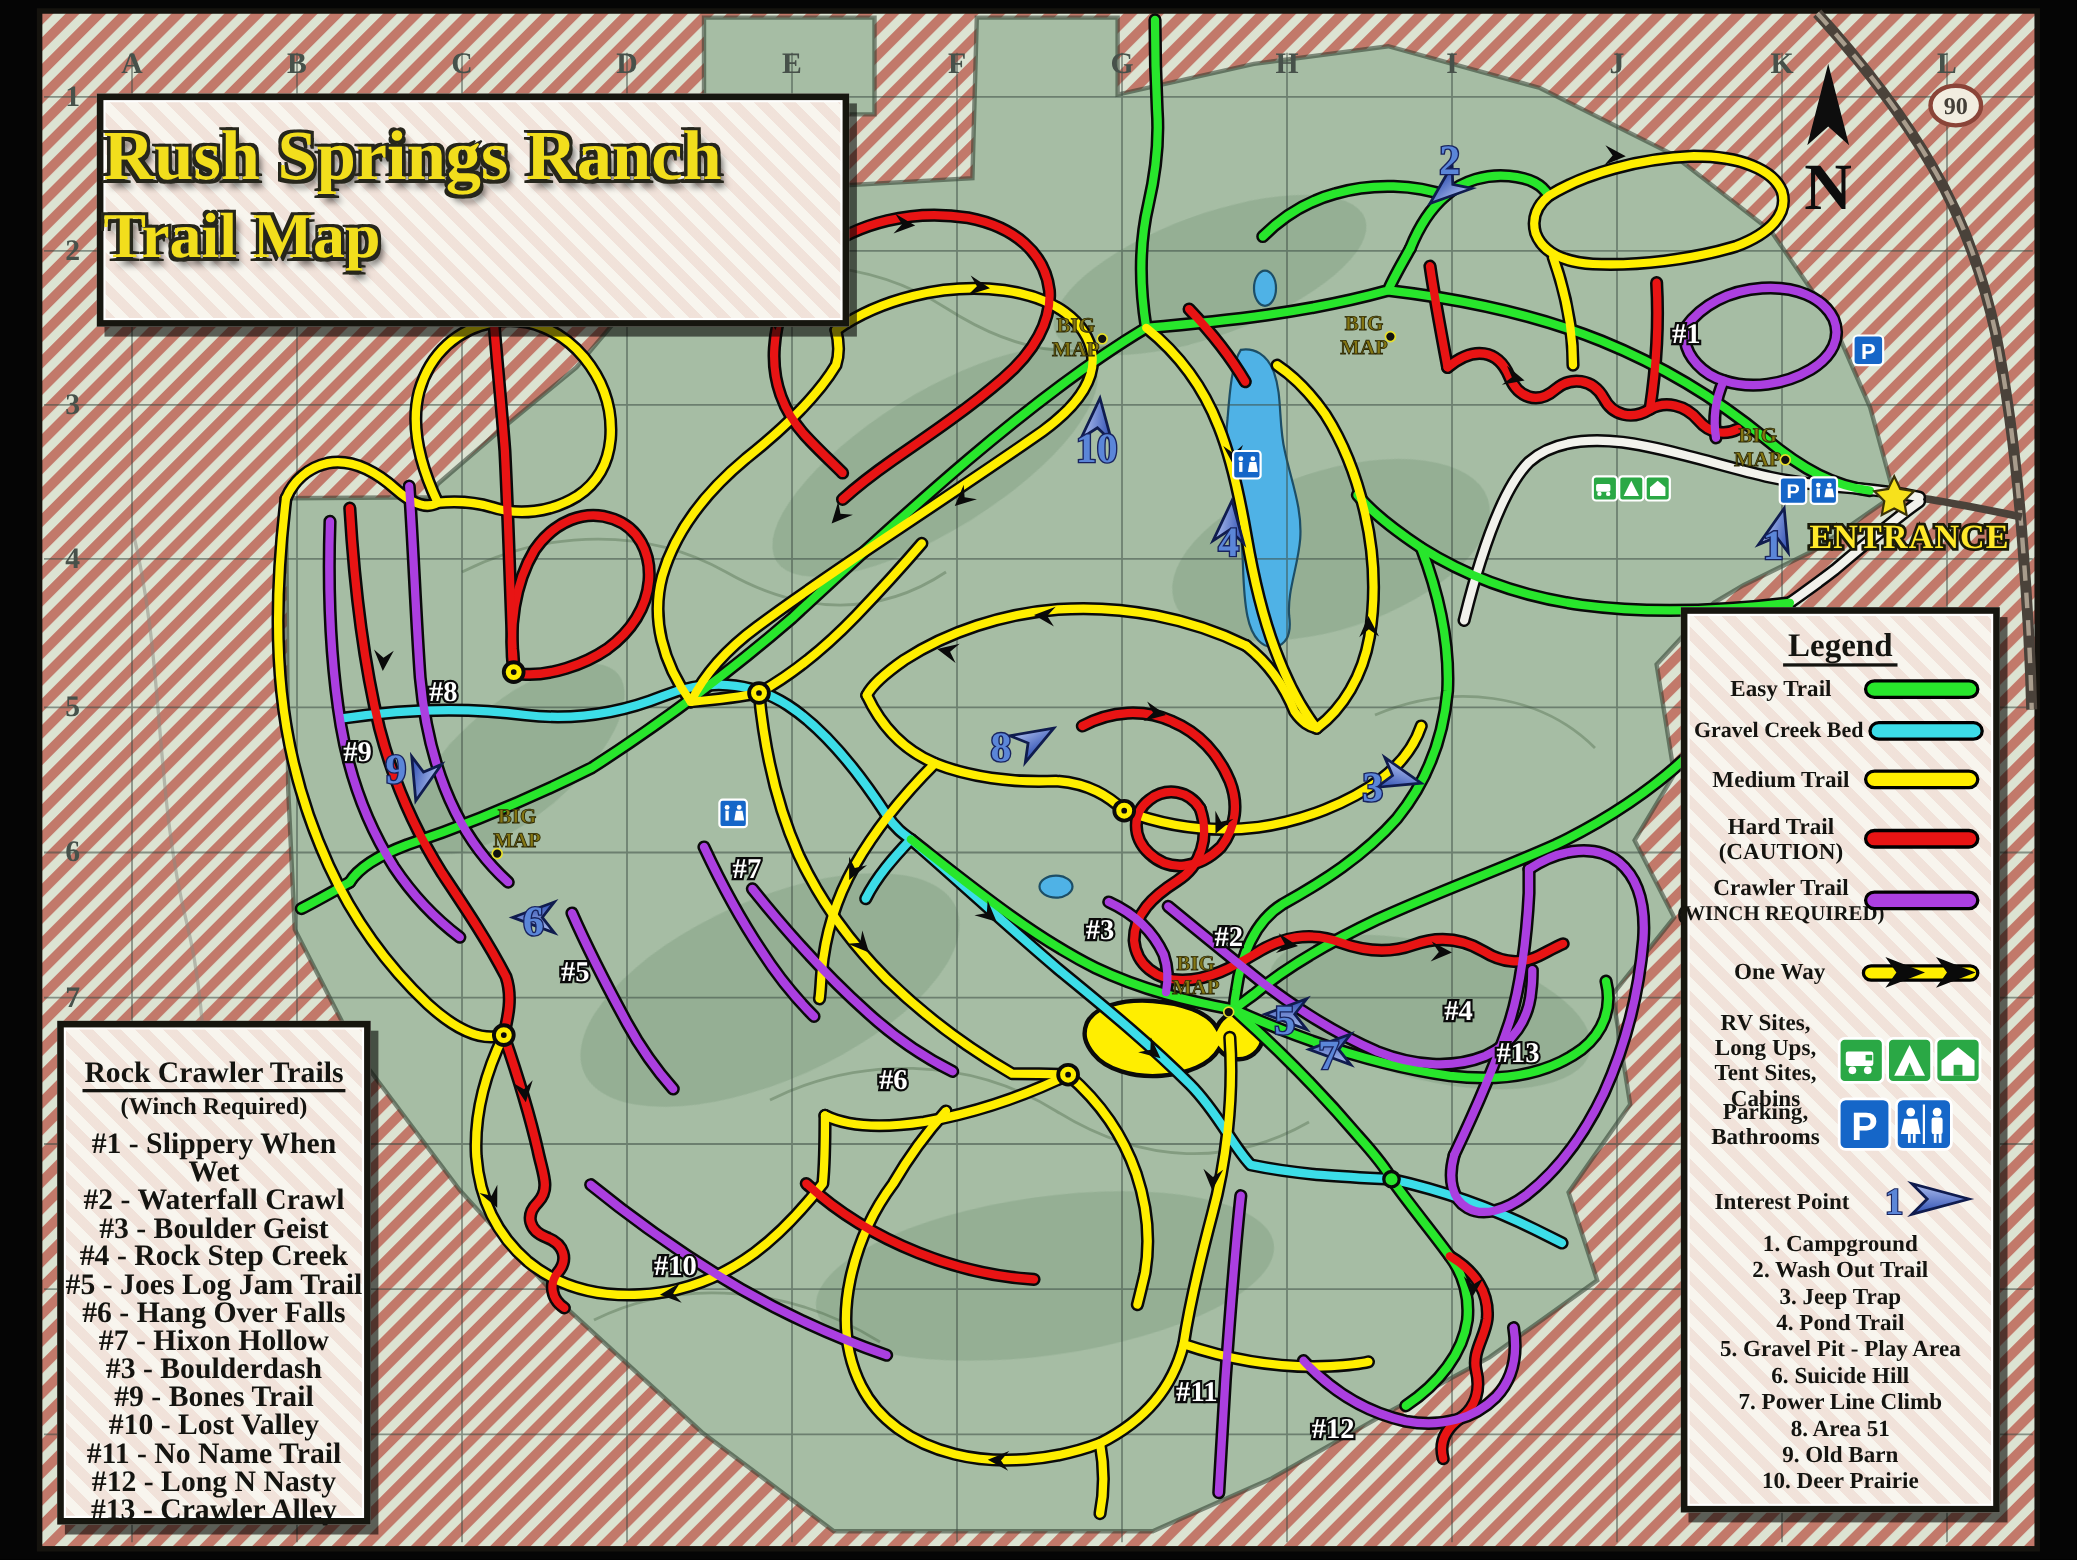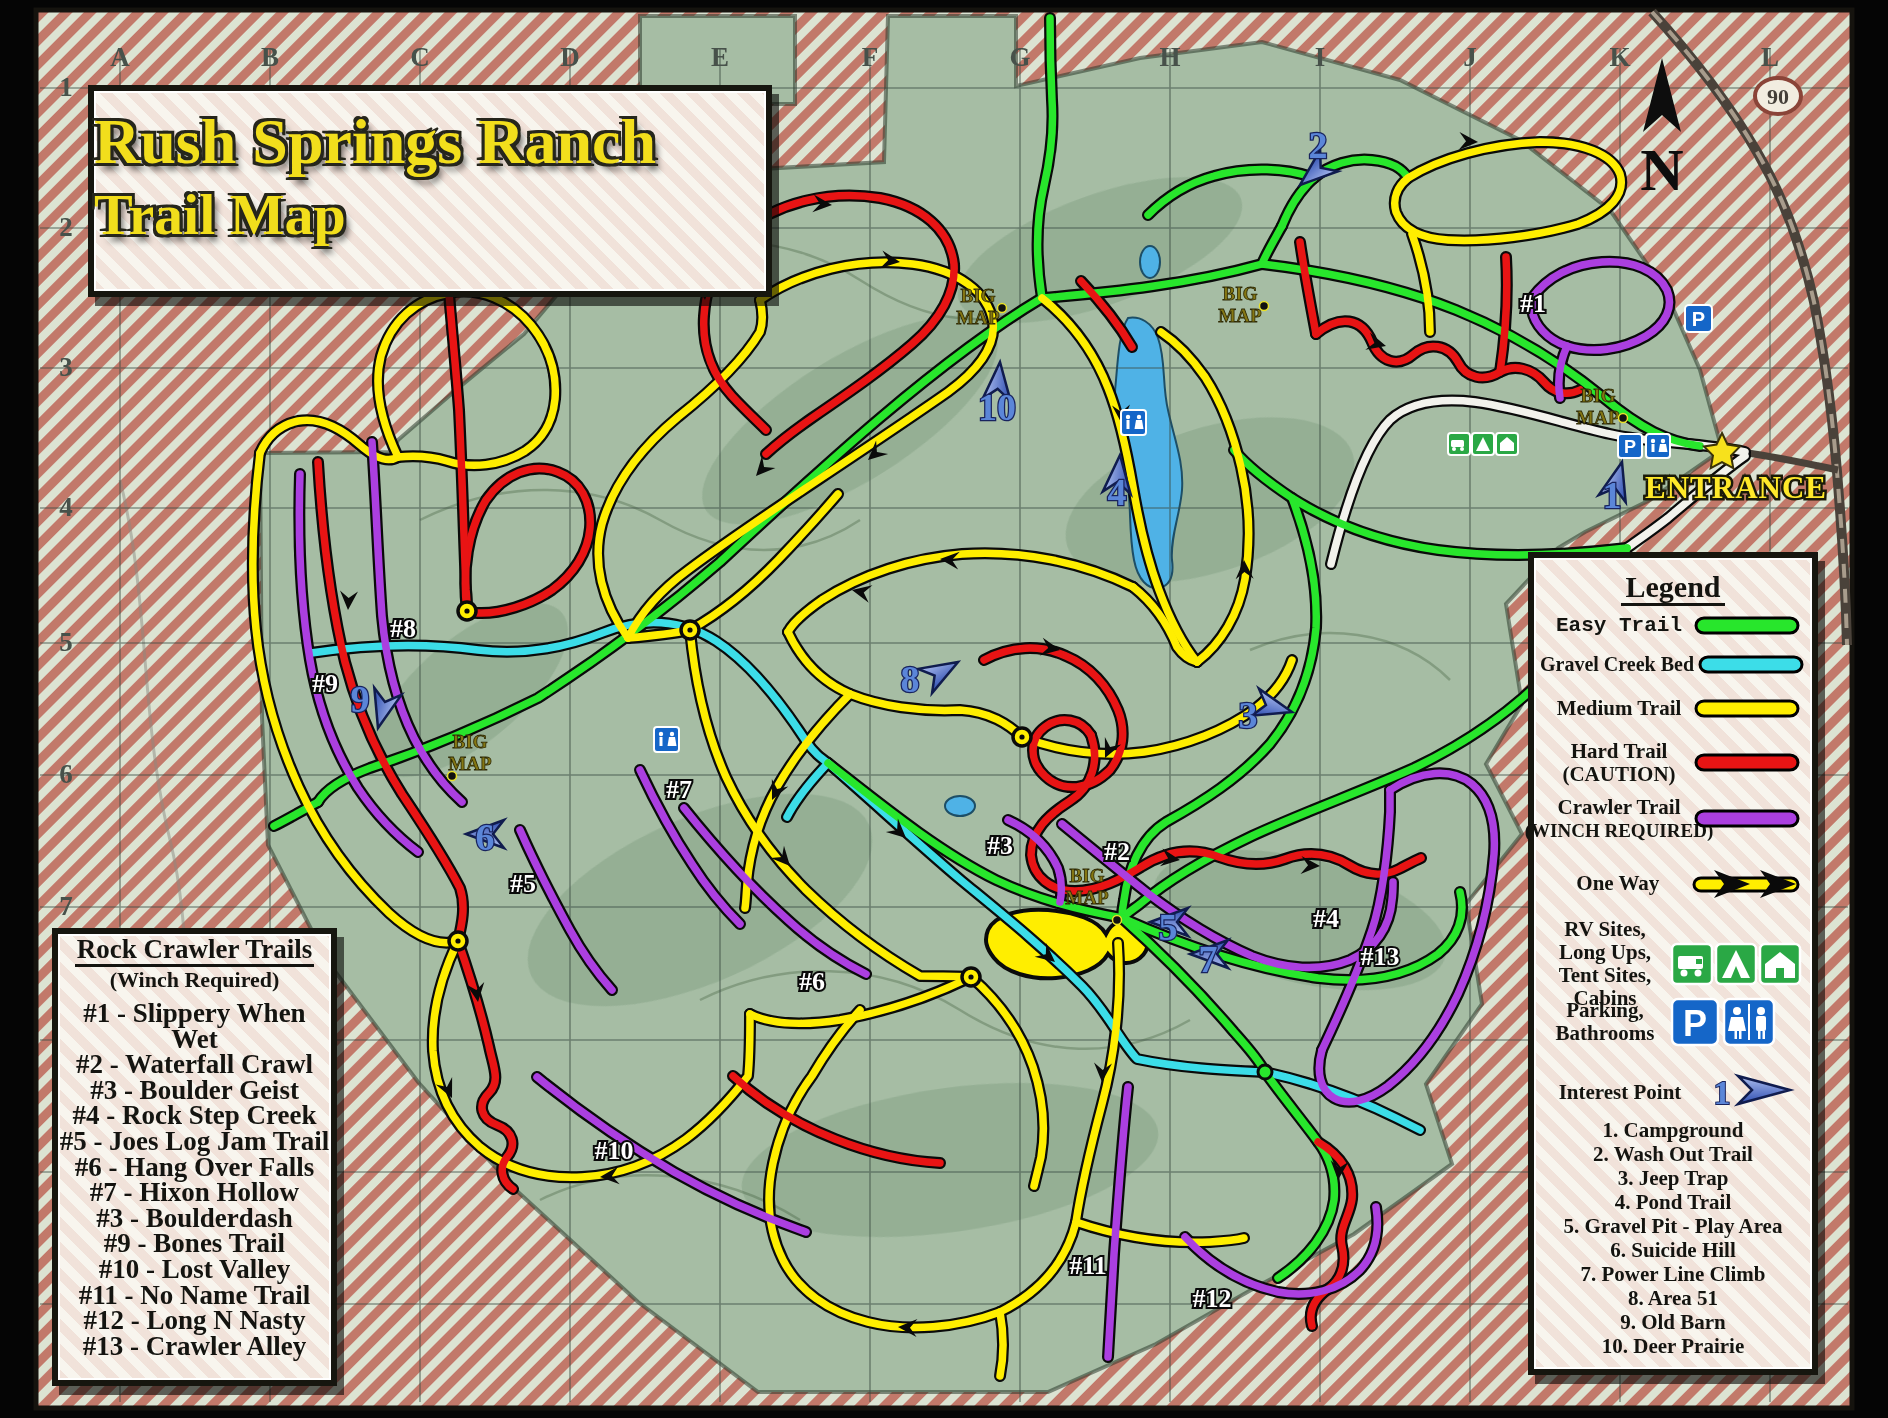--- a/index.html
+++ b/index.html
@@ -8,21 +8,21 @@
   .map-svg{position:absolute;left:0;top:0;}
   .panel{position:absolute;background:#f8f5ee;border:6px solid #16160f;
          box-shadow:7px 9px 0 rgba(5,5,3,.6), inset 0 0 0 2px #ffffff;
          background-image:repeating-linear-gradient(45deg, rgba(204,128,112,.16) 0 9px, rgba(255,255,255,0) 9px 18px);}
   .title-box{left:88px;top:85px;width:672px;height:200px;}
   .title-box .l1{margin-top:14px;font-size:64px;font-weight:bold;color:#f2de1c;
       text-shadow:-3px -3px 0 #26261c,3px -3px 0 #26261c,-3px 3px 0 #26261c,3px 3px 0 #26261c,5px 7px 6px rgba(0,0,0,.55);}
   .title-box .l2{font-size:58px;font-weight:bold;color:#f2de1c;margin-top:2px;
       text-shadow:-3px -3px 0 #26261c,3px -3px 0 #26261c,-3px 3px 0 #26261c,3px 3px 0 #26261c,5px 7px 6px rgba(0,0,0,.55);}
   .crawler-box{left:52px;top:928px;width:273px;height:446px;color:#141410;text-align:center;}
-  .crawler-box .hd{margin-top:0;font-size:27px;font-weight:bold;}
+  .crawler-box .hd{margin-top:26px;font-size:27px;font-weight:bold;}
   .crawler-box .hd span{border-bottom:3px solid #141410;padding:0 2px;}
   .crawler-box .sub{font-size:22px;font-weight:bold;margin-top:2px;}
   .crawler-box .items{margin-top:8px;}
   .crawler-box .items div{font-size:27px;font-weight:bold;line-height:25.6px;}
   .legend-box{left:1528px;top:552px;width:278px;height:811px;color:#141410;}
   .legend-box .hd{position:absolute;left:0;top:12px;width:100%;text-align:center;font-size:30px;font-weight:bold;}
   .legend-box .hd span{border-bottom:3px solid #141410;padding:0 4px;}
   .lrow{position:absolute;display:flex;align-items:center;}
   .lrow .lab{font-size:21px;font-weight:600;text-align:center;white-space:nowrap;}
   .stack{display:flex;flex-direction:column;align-items:center;}
@@ -555,21 +555,21 @@
     <div>#11 - No Name Trail</div>
     <div>#12 - Long N Nasty</div>
     <div>#13 - Crawler Alley</div>
   </div>
 </div>
 
 <div class="panel legend-box">
   <div class="hd"><span>Legend</span></div>
 
   <div class="lrow" style="left:10px;top:56px;width:258px;">
-    <div class="lab" style="width:150px;font-family:Liberation Mono, monospace;">Easy Trail</div>
+    <div class="lab" style="width:150px;">Easy Trail</div>
     <svg width="108" height="22">
           <rect x="2" y="3" width="102" height="15" rx="8" stroke="#000" stroke-width="3" fill="#28e62c"></rect>
         </svg>
   </div>
   <div class="lrow" style="left:2px;top:95px;width:272px;">
     <div class="lab" style="width:162px;font-size:20px;">Gravel Creek Bed</div>
     <svg width="108" height="22">
           <rect x="2" y="3" width="102" height="15" rx="8" stroke="#000" stroke-width="3" fill="#3cdde8"></rect>
         </svg>
   </div>

